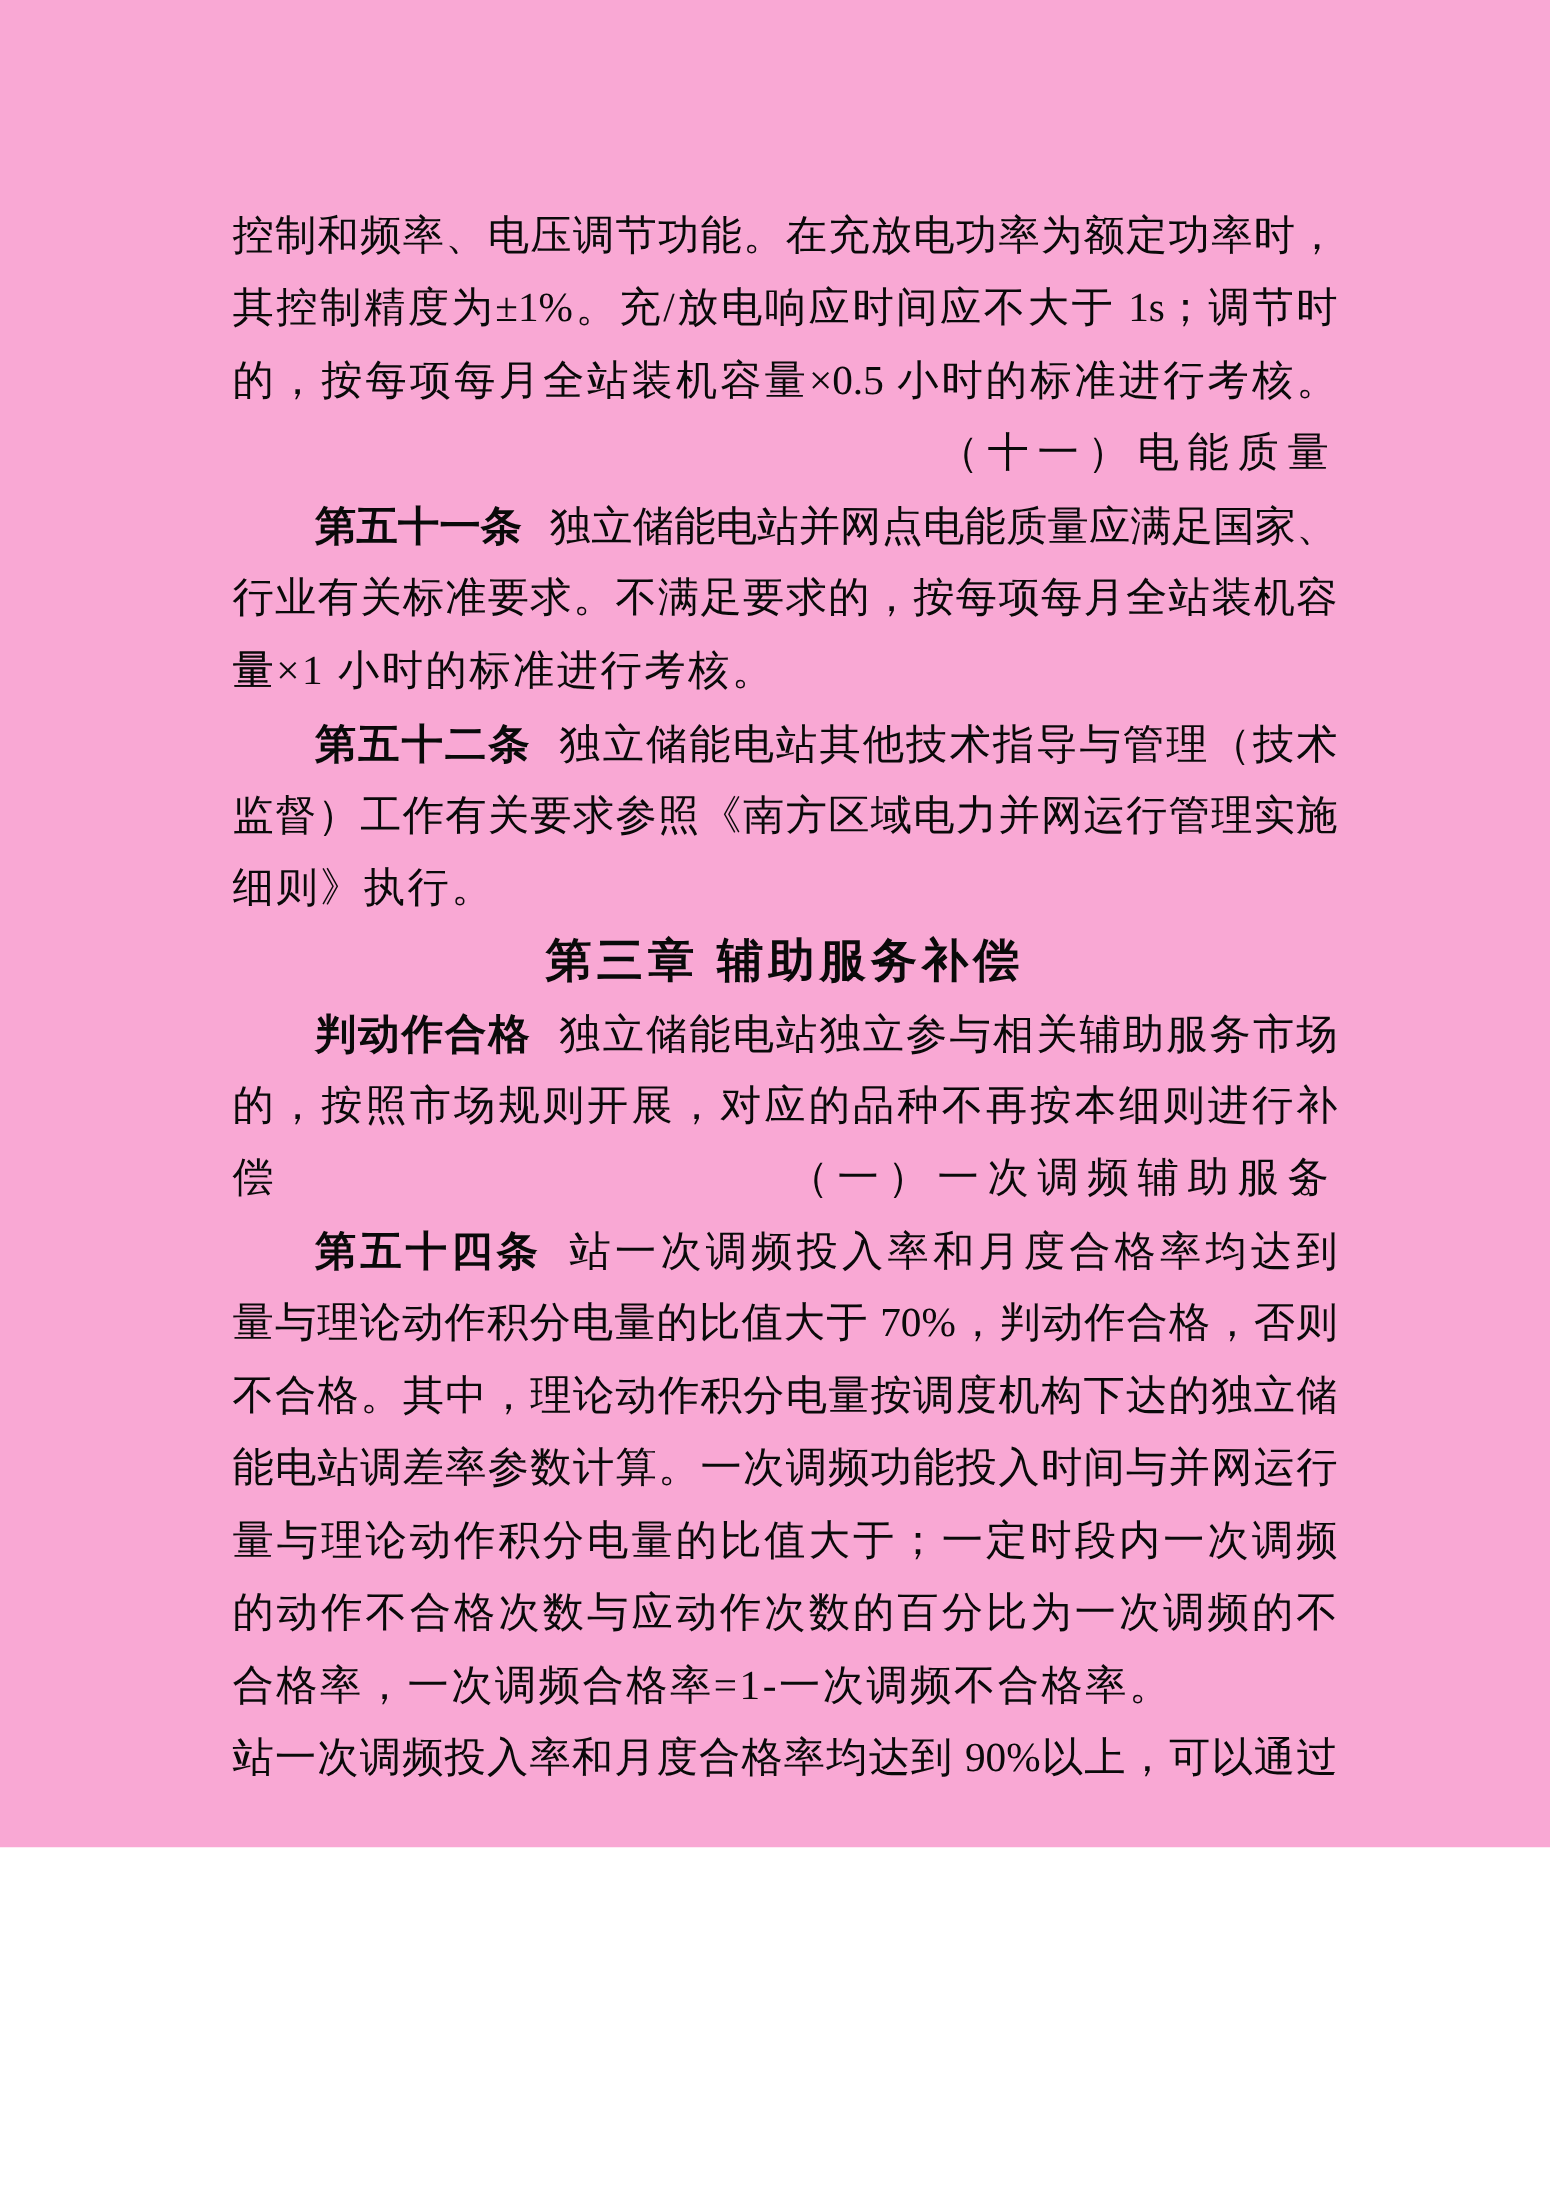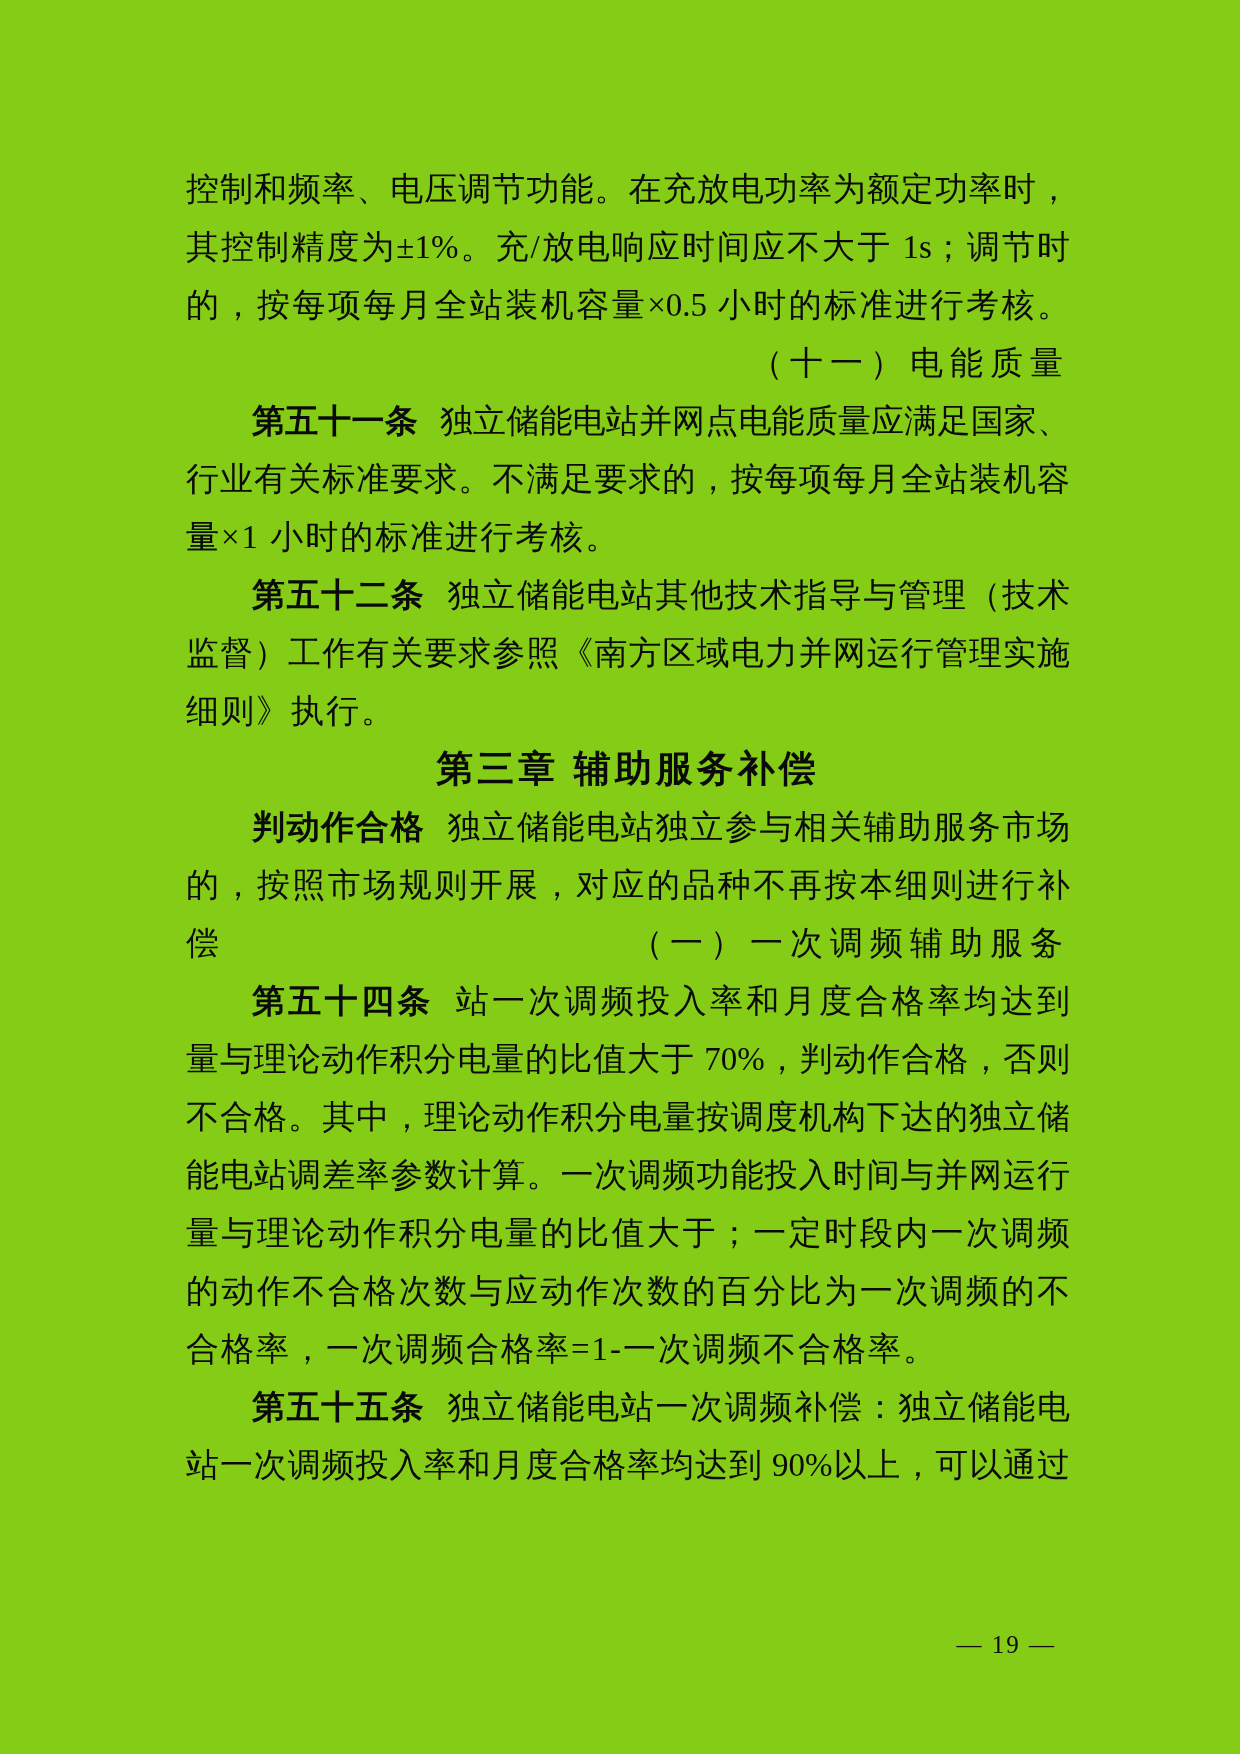--- a/index.html
+++ b/index.html
@@ -3,22 +3,22 @@
 <meta charset="utf-8">
 <style>
   html, body {
     margin: 0;
     padding: 0;
     background: #ffffff;
   }
   .page {
     position: relative;
     width: 1240px;
-    height: 1754px;
-    background: #84cc16;
+    height: 1478px;
+    background: #f9a8d4;
     color: #0a0a0a;
     overflow: hidden;
   }
   .content {
     position: absolute;
     left: 186px;
     top: 160px;
     width: 884px;
   }
   .line {
@@ -88,17 +88,16 @@
       <div class="line fill indent"><span class="article-no">判动作合格</span><span>独立储能电站独立参与相关辅助服务市场</span></div>
       <div class="line fill">的，按照市场规则开展，对应的品种不再按本细则进行补偿。</div>
       <div class="line center">（一）一次调频辅助服务</div>
       <div class="line fill indent"><span class="article-no">第五十四条</span><span>站一次调频投入率和月度合格率均达到</span></div>
       <div class="line fill">量与理论动作积分电量的比值大于 70%，判动作合格，否则</div>
       <div class="line fill">不合格。其中，理论动作积分电量按调度机构下达的独立储</div>
       <div class="line fill">能电站调差率参数计算。一次调频功能投入时间与并网运行</div>
       <div class="line fill">量与理论动作积分电量的比值大于；一定时段内一次调频</div>
       <div class="line fill">的动作不合格次数与应动作次数的百分比为一次调频的不</div>
       <div class="line left">合格率，一次调频合格率=1-一次调频不合格率。</div>
-      <div class="line fill indent"><span class="article-no">第五十五条</span><span>独立储能电站一次调频补偿：独立储能电</span></div>
       <div class="line fill">站一次调频投入率和月度合格率均达到 90%以上，可以通过</div>
     </div>
   <div class="footer">— 19 —</div>
 </div>
 
 </body></html>

